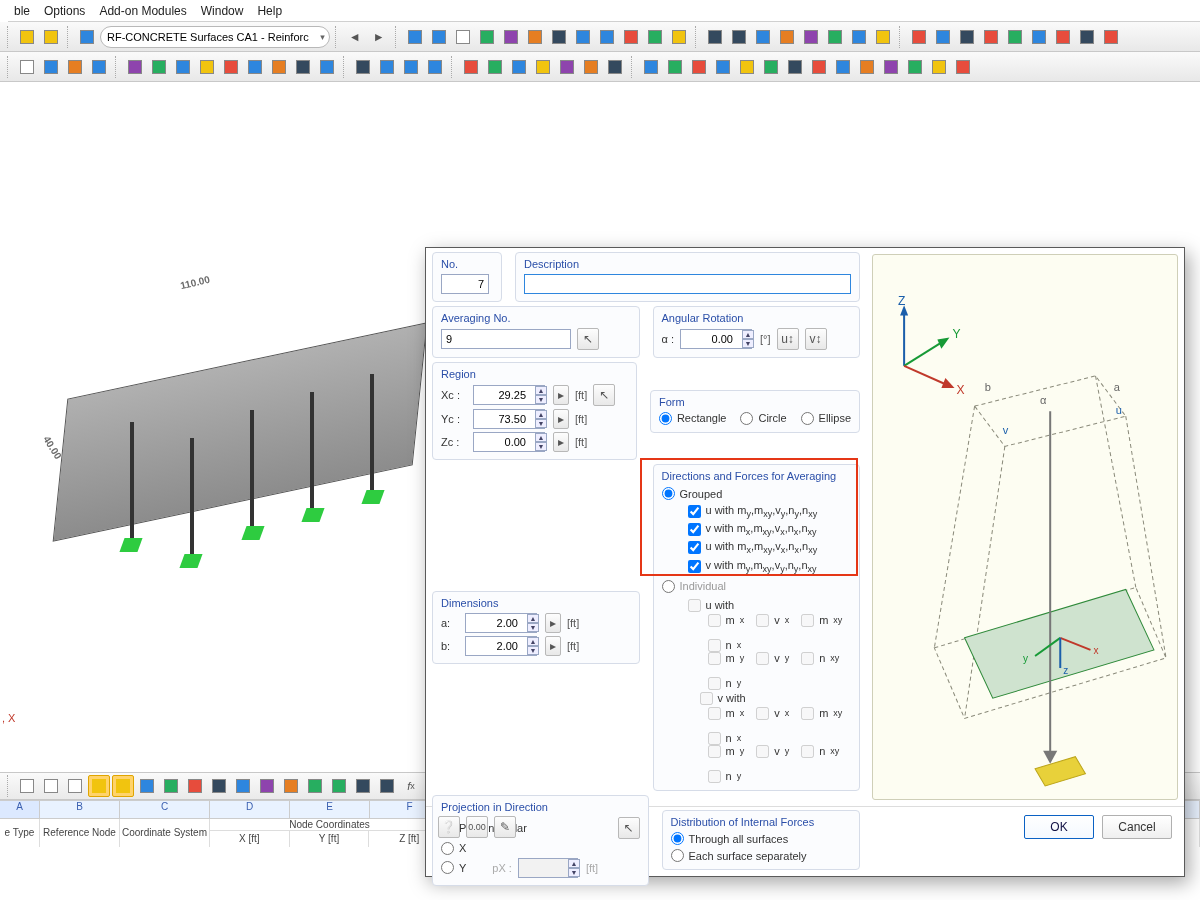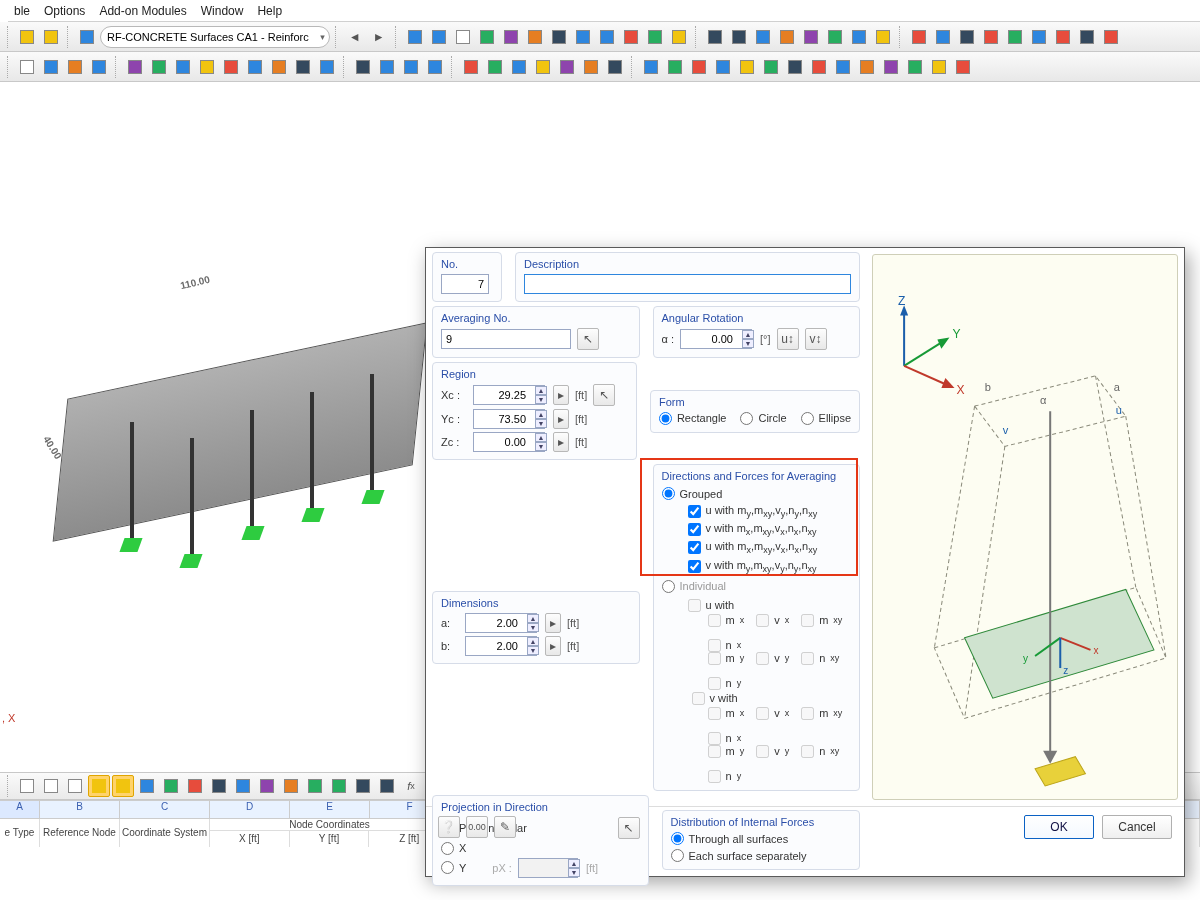--- a/index.html
+++ b/index.html
@@ -493,21 +493,21 @@
                 <label class="check"><input type="checkbox" disabled="" style="">v<span class="sub">x</span></label>
                 <label class="check"><input type="checkbox" disabled="" style="">m<span class="sub">xy</span></label>
                 <label class="check"><input type="checkbox" disabled="" style="">n<span class="sub">x</span></label>
               </div>
               <div class="row" style="gap:12px;flex-wrap:wrap;padding-left:20px">
                 <label class="check"><input type="checkbox" disabled="" style="">m<span class="sub">y</span></label>
                 <label class="check"><input type="checkbox" disabled="" style="">v<span class="sub">y</span></label>
                 <label class="check"><input type="checkbox" disabled="" style="">n<span class="sub">xy</span></label>
                 <label class="check"><input type="checkbox" disabled="" style="">n<span class="sub">y</span></label>
               </div>
-              <div class="row" style="margin:2px 4px">
+              <div class="row" style="margin:2px 12px">
                   <label class="check">
                     <input type="checkbox" disabled="" style="">
                     <span>v with</span>
                   </label>
                 </div>
               <div class="row" style="gap:12px;flex-wrap:wrap;padding-left:20px">
                 <label class="check"><input type="checkbox" disabled="" style="">m<span class="sub">x</span></label>
                 <label class="check"><input type="checkbox" disabled="" style="">v<span class="sub">x</span></label>
                 <label class="check"><input type="checkbox" disabled="" style="">m<span class="sub">xy</span></label>
                 <label class="check"><input type="checkbox" disabled="" style="">n<span class="sub">x</span></label>

